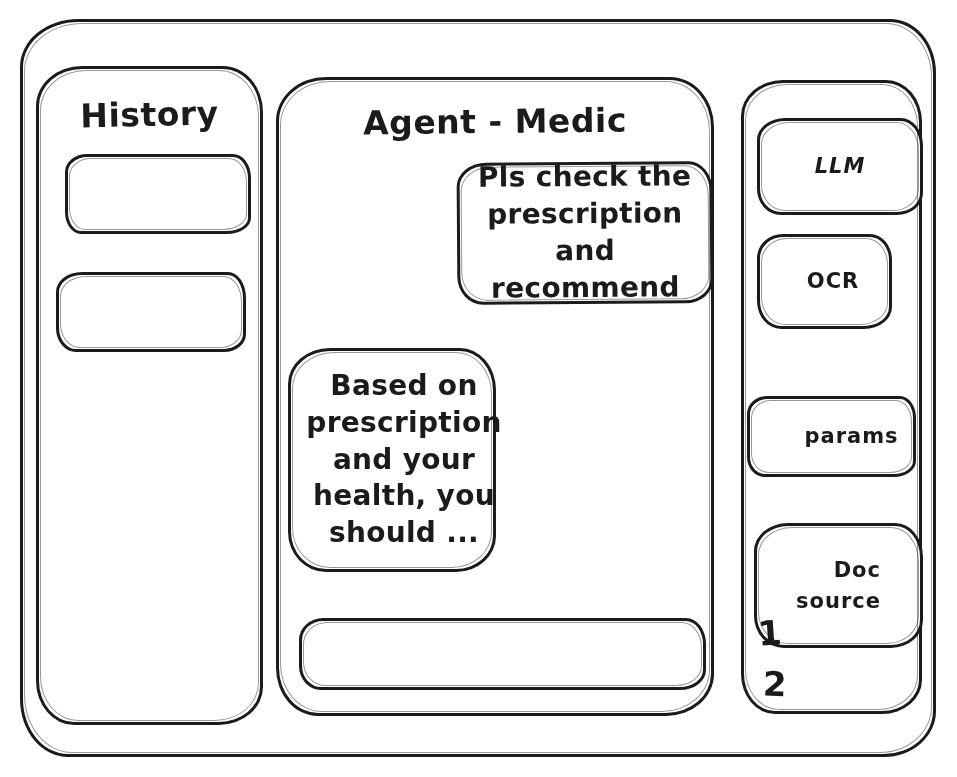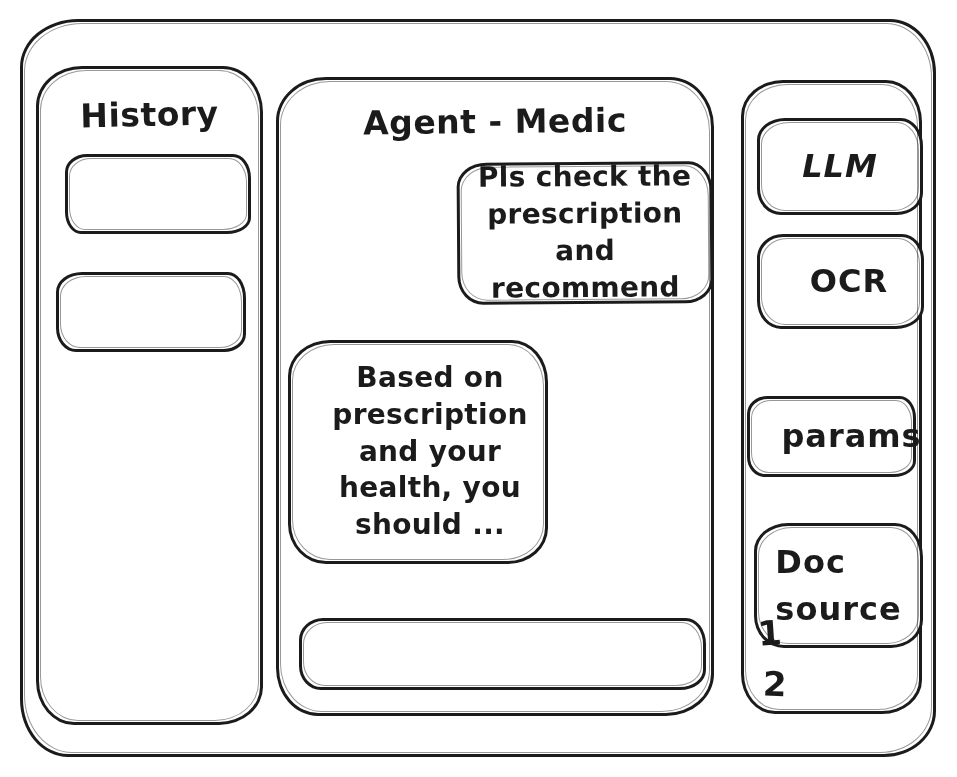--- a/index.html
+++ b/index.html
@@ -80,56 +80,56 @@
     align-items: center;
     justify-content: center;
   }
   .bubble-user {
     left: 178px; top: 82px;
     width: 256px; height: 142px;
     border-radius: 30px 24px 28px 26px / 24px 30px 24px 28px;
     transform: rotate(-0.4deg);
   }
   .bubble-agent {
-    left: 9px; top: 260px;
-    width: 260px; height: 224px;
+    left: 9px; top: 268px;
+    width: 208px; height: 224px;
     border-radius: 42px 36px 40px 38px / 36px 42px 36px 40px;
     padding-left: 24px;
   }
   .chat-input {
     left: 20px; top: 538px;
     width: 407px; height: 72px;
     border-radius: 24px 20px 26px 22px / 22px 26px 20px 24px;
   }
   
   .tools-panel {
     left: 718px; top: 58px;
     width: 181px; height: 634px;
     border-radius: 42px 36px 40px 34px / 36px 42px 34px 40px;
   }
   .tool {
     display: flex;
     align-items: center;
     justify-content: center;
-    text-align: left;
-    font-size: 32px;
+    text-align: right;
+    font-size: 21px;
     font-weight: 600;
     letter-spacing: 1px;
     white-space: pre-line;
     line-height: 1.45;
   }
   .tool-llm {
     left: 13px; top: 35px;
     width: 166px; height: 97px;
     border-radius: 28px 22px 26px 24px / 22px 28px 22px 26px;
     font-style: italic;
   }
   .tool-ocr {
     left: 13px; top: 151px;
-    width: 167px; height: 95px;
+    width: 135px; height: 95px;
     border-radius: 26px 22px 28px 24px / 24px 26px 22px 28px;
     padding-left: 17px;
   }
   .tool-params {
     left: 3px; top: 313px;
     width: 169px; height: 81px;
     border-radius: 20px 16px 22px 18px / 18px 22px 16px 20px;
     padding-left: 40px;
   }
   .tool-doc {

